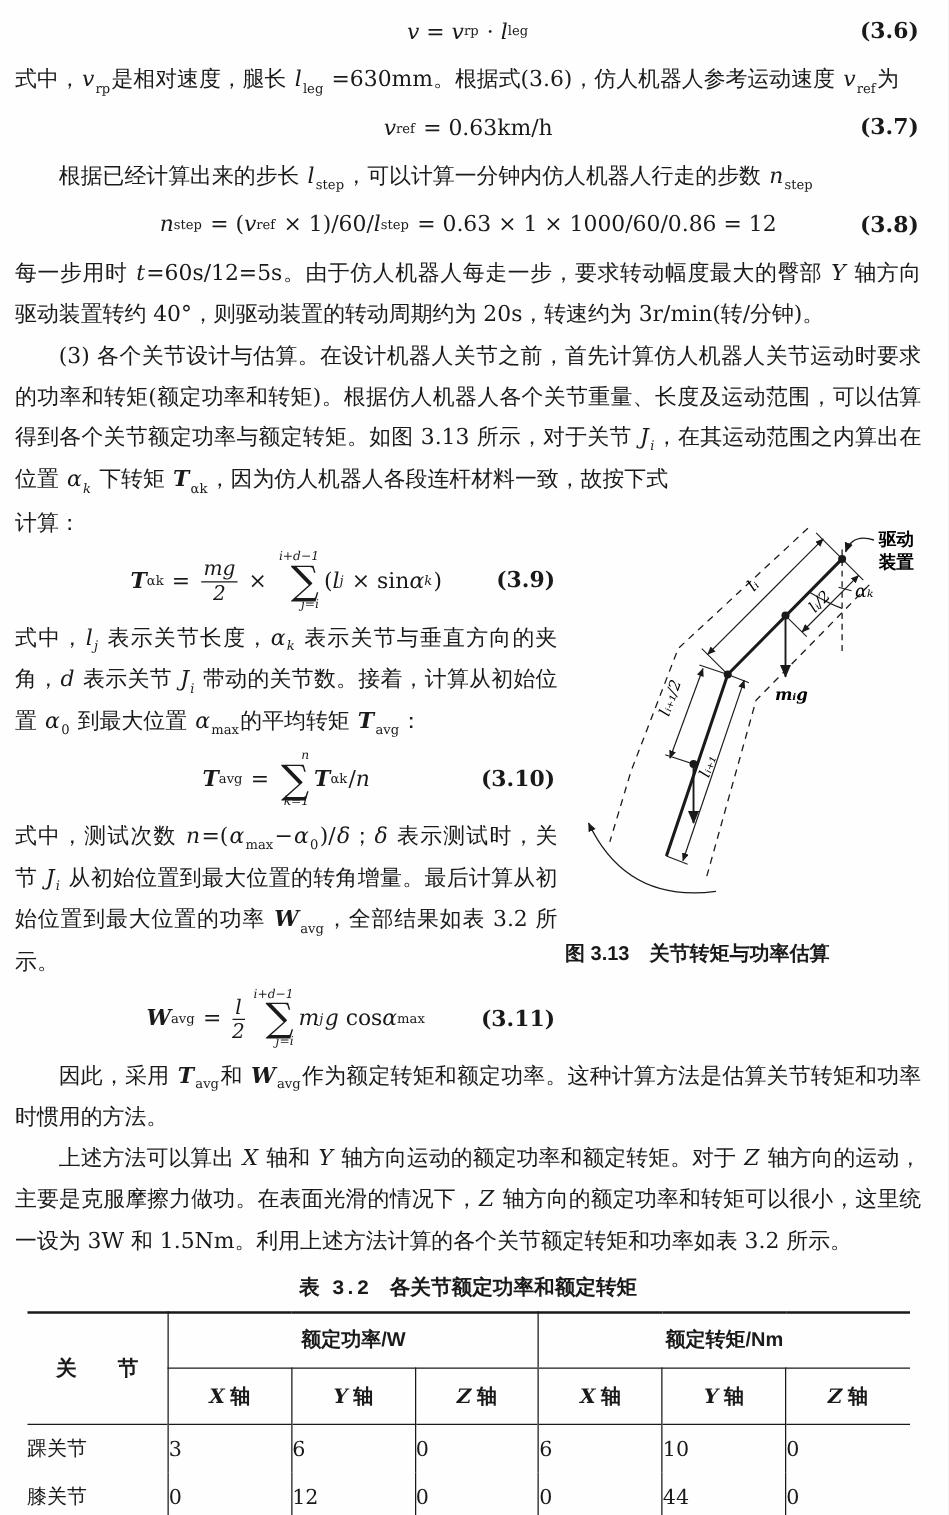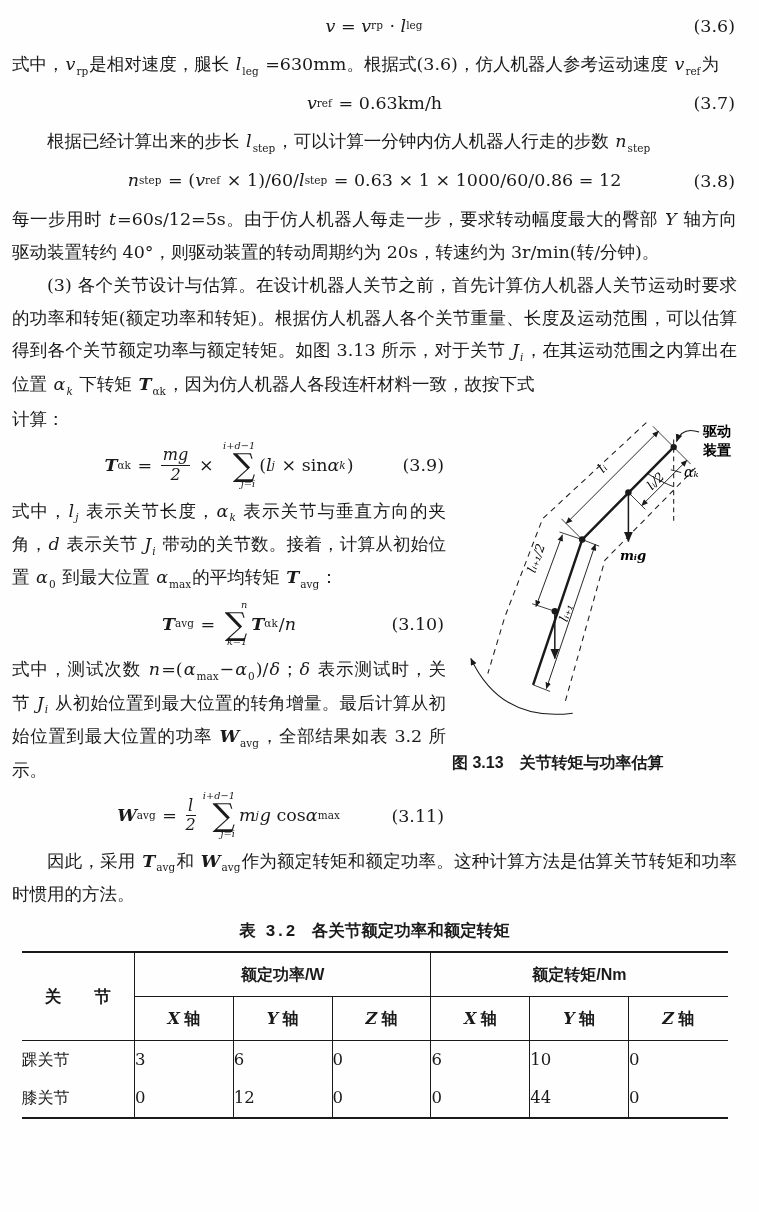--- a/index.html
+++ b/index.html
@@ -5,21 +5,21 @@
   html,body{margin:0;padding:0;background:#e8e8e8;}
   .page{
     width:759px;height:1212px;margin:0 auto;background:#fefefe;color:#1a1a1a;
     font-family:"DejaVu Serif","Liberation Serif",serif;
     font-size:17.5px;line-height:1.88;box-sizing:border-box;
     padding:4px 22px 0 12px;overflow:hidden;
   }
   p{margin:0;text-align:justify;}
   .indent{text-indent:2em;}
   .eqline{position:relative;display:flex;justify-content:center;align-items:center;margin:5px 0;min-height:34px;}
-  .eqnum{position:absolute;right:2px;top:50%;transform:translateY(-50%);}
+  .eqnum{position:absolute;right:2px;top:50%;transform:translateY(-50%);font-weight:bold;}
   .eq{display:inline-flex;align-items:center;flex-wrap:nowrap;white-space:pre;}
   .tk-t{white-space:pre-wrap;}
   .tk-i{font-style:italic;white-space:pre-wrap;}
   .tk-b{font-style:italic;font-weight:bold;white-space:pre-wrap;}
   .tk-s{font-size:0.60em;vertical-align:-0.45em;margin-right:1px;}
   .tk-si{font-size:0.60em;vertical-align:-0.45em;font-style:italic;margin-right:1px;}
   p .tk-i,p .tk-b{padding:0 1px;}
   .frac{display:inline-flex;flex-direction:column;text-align:center;vertical-align:middle;
         font-style:italic;margin:0 3px;line-height:1.15;font-size:0.92em;justify-content:flex-end;}
   .frac .num{border-bottom:1.3px solid #1a1a1a;padding:0 2px;display:block;}
@@ -155,20 +155,21 @@
         <text x="212" y="84" font-size="13" font-style="italic" transform="rotate(-45 212 84)">lᵢ/2</text>
         <text x="178" y="158" font-size="14" font-style="italic" font-weight="bold">mᵢg</text>
         <text x="88" y="172" font-size="13" font-style="italic" transform="rotate(-70 88 172)">lᵢ₊₁/2</text>
         <text x="122" y="224" font-size="13" font-style="italic" transform="rotate(-70 122 224)">lᵢ₊₁</text>
       </svg>
       <div class="figcap">图 3.13　关节转矩与功率估算</div>
     </div>
   </div>
 
   <p class="indent"><span class="tk-t">因此，采用 </span><span class="tk-b">T</span><span class="tk-s">avg</span><span class="tk-t">和 </span><span class="tk-b">W</span><span class="tk-s">avg</span><span class="tk-t">作为额定转矩和额定功率。这种计算方法是估算关节转矩和功率时惯用的方法。</span></p>
+  <p class="indent"><span class="tk-t">上述方法可以算出 </span><span class="tk-i">X</span><span class="tk-t"> 轴和 </span><span class="tk-i">Y</span><span class="tk-t"> 轴方向运动的额定功率和额定转矩。对于 </span><span class="tk-i">Z</span><span class="tk-t"> 轴方向的运动，主要是克服摩擦力做功。在表面光滑的情况下，</span><span class="tk-i">Z</span><span class="tk-t"> 轴方向的额定功率和转矩可以很小，这里统一设为 3W 和 1.5Nm。利用上述方法计算的各个关节额定转矩和功率如表 3.2 所示。</span></p>
 
   <div class="tabletitle">表 3.2　各关节额定功率和额定转矩</div>
 
   <table class="t32">
     <thead>
       <tr>
         <th rowspan="2" class="jointh">关　　节</th>
         <th colspan="3" class="grouph g2">额定功率/W</th>
         <th colspan="3" class="grouph g2">额定转矩/Nm</th>
       </tr>

